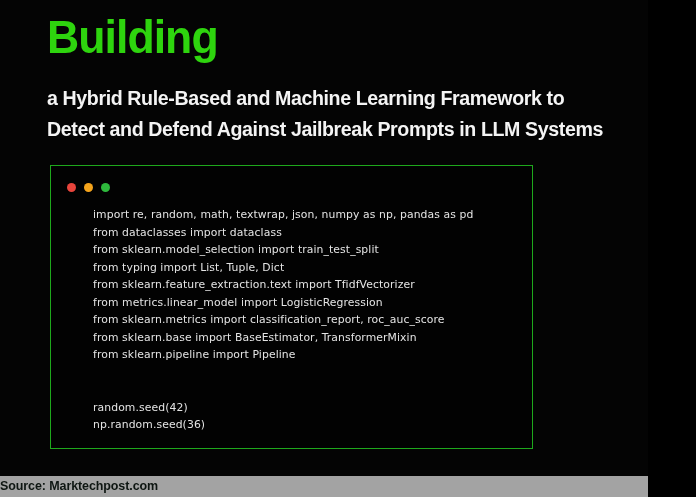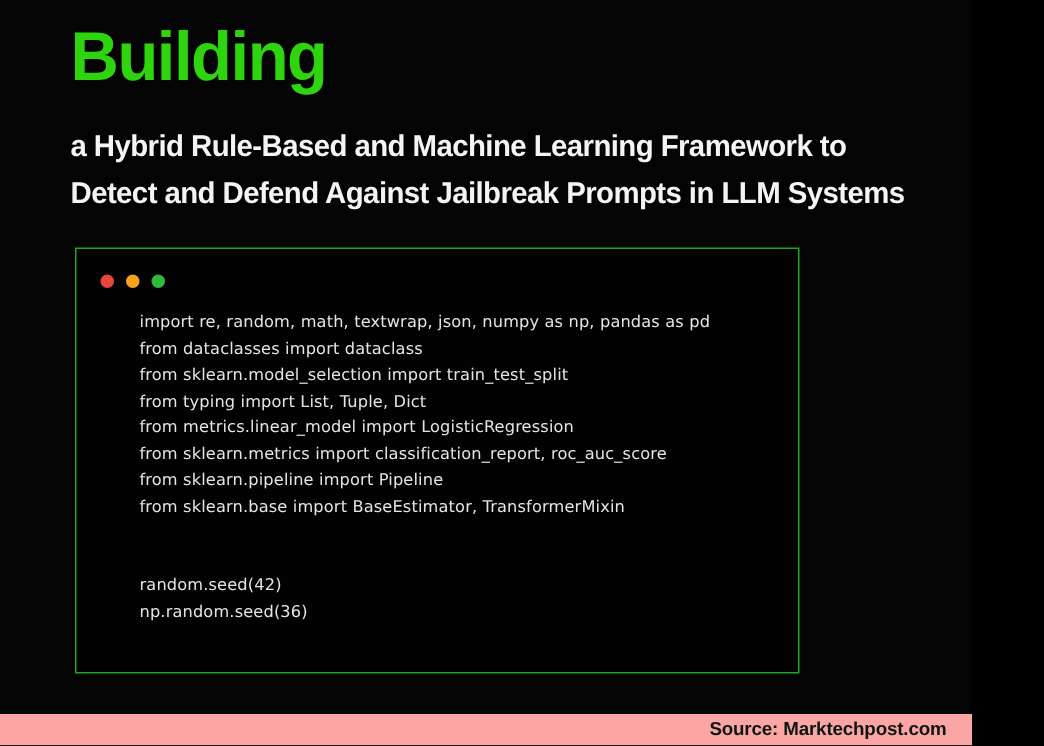--- a/index.html
+++ b/index.html
@@ -82,23 +82,23 @@
     white-space: pre;
   }
 
   
   .footer-bar {
     position: absolute;
     left: 0;
     bottom: 0;
     width: 100%;
     height: 21px;
-    background: #fca5a5;
+    background: #a3a3a3;
     box-sizing: border-box;
-    text-align: right;
+    text-align: left;
     padding-right: 17px;
   }
   .source-label {
     color: #0e1612;
     font-size: 12.5px;
     font-weight: bold;
     line-height: 21px;
     letter-spacing: -0.1px;
   }
 </style>
@@ -119,24 +119,25 @@
       <div class="dot dot-red"></div>
       <div class="dot dot-yellow"></div>
       <div class="dot dot-green"></div>
     </div>
 
     <div class="code-block">
       <div class="code-line">import re, random, math, textwrap, json, numpy as np, pandas as pd</div>
       <div class="code-line">from dataclasses import dataclass</div>
       <div class="code-line">from sklearn.model_selection import train_test_split</div>
       <div class="code-line">from typing import List, Tuple, Dict</div>
+      <div class="code-line">from sklearn.feature_extraction.text import TfidfVectorizer</div>
       <div class="code-line">from metrics.linear_model import LogisticRegression</div>
       <div class="code-line">from sklearn.metrics import classification_report, roc_auc_score</div>
+      <div class="code-line">from sklearn.base import BaseEstimator, TransformerMixin</div>
       <div class="code-line">from sklearn.pipeline import Pipeline</div>
-      <div class="code-line">from sklearn.base import BaseEstimator, TransformerMixin</div>
       <div class="code-line"></div>
       <div class="code-line"></div>
       <div class="code-line">random.seed(42)</div>
       <div class="code-line">np.random.seed(36)</div>
     </div>
   </div>
 
   <div class="footer-bar">
     <span class="source-label">Source: Marktechpost.com</span>
   </div>

